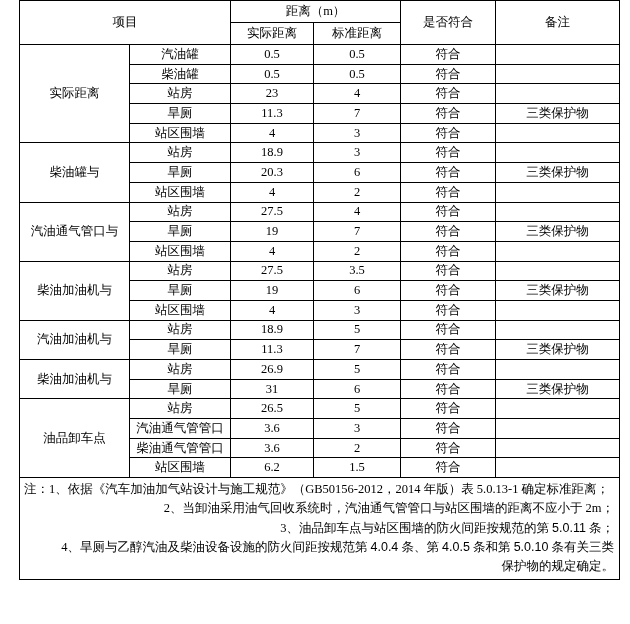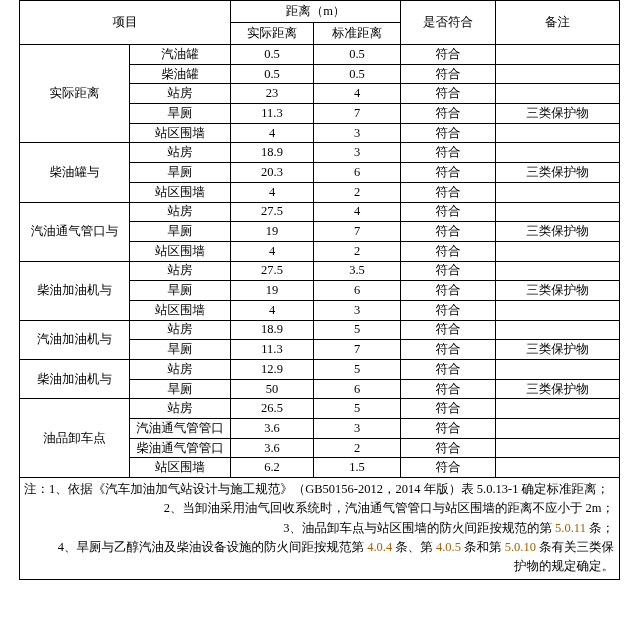--- a/index.html
+++ b/index.html
@@ -45,22 +45,22 @@
     white-space: normal !important;
     height: auto !important;
     padding: 2px 5px 3px 4px !important;
     line-height: 19.2px;
     font-size: 12.5px;
     margin-left: 15px;
   }
   .note-line { margin: 0; }
   .note-line.indented { text-indent: 2em; text-align: right; }
   .clause-num {
-    color: #a16207;
-    font-family: Liberation Serif, serif;
+    color: #000000;
+    font-family: Liberation Sans, sans-serif;
   }
 </style>
 </head>
 <body>
 
 <div class="page">
 
   <table class="fire-table">
     <colgroup>
       <col style="width:110px">
@@ -196,28 +196,28 @@
         <tr>
           <td>旱厕</td>
           <td class="num-cell">11.3</td>
           <td class="num-cell bold-num">7</td>
           <td>符合</td>
           <td>三类保护物</td>
         </tr>
         <tr>
           <td rowspan="2">柴油加油机与</td>
           <td>站房</td>
-          <td class="num-cell">12.9</td>
+          <td class="num-cell">26.9</td>
           <td class="num-cell bold-num">5</td>
           <td>符合</td>
           <td></td>
         </tr>
         <tr>
           <td>旱厕</td>
-          <td class="num-cell">50</td>
+          <td class="num-cell">31</td>
           <td class="num-cell bold-num">6</td>
           <td>符合</td>
           <td>三类保护物</td>
         </tr>
         <tr>
           <td rowspan="4">油品卸车点</td>
           <td>站房</td>
           <td class="num-cell">26.5</td>
           <td class="num-cell bold-num">5</td>
           <td>符合</td>

